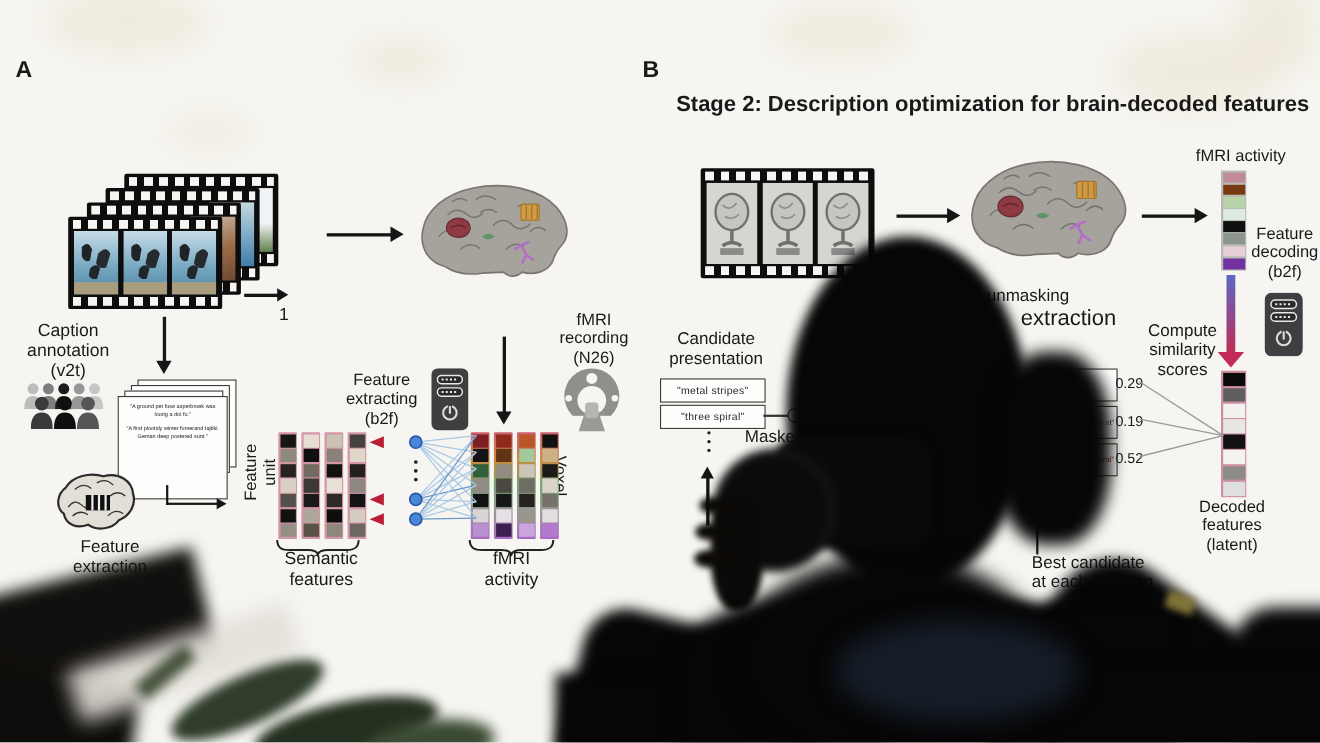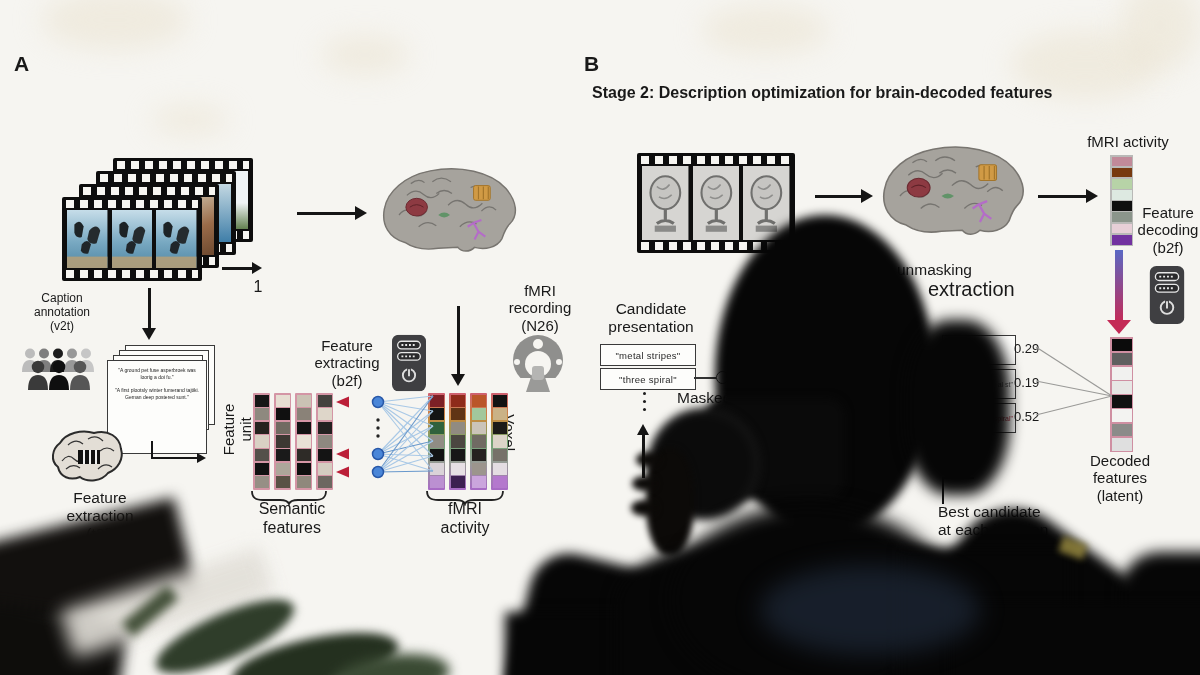--- a/index.html
+++ b/index.html
@@ -199,21 +199,21 @@
     <circle cx="11" cy="30" r="3" fill="#f6f5f1"></circle>
       <circle cx="53" cy="30" r="3" fill="#f6f5f1"></circle>
   </svg>
 
   <div class="vline" style="left:457px;top:306px;width:2.5px;height:70px;"></div>
   <div class="tri" style="left:451px;top:374px;border-left:7px solid transparent;border-right:7px solid transparent;border-top:12px solid #151515;"></div>
 
   <div class="vline" style="left:148px;top:288px;width:2.5px;height:42px;"></div>
   <div class="tri" style="left:142px;top:328px;border-left:7px solid transparent;border-right:7px solid transparent;border-top:12px solid #151515;"></div>
 
-  <div class="lbl" style="left:8px;top:292px;width:108px;font-size:12px;">Caption
+  <div class="lbl" style="left:8px;top:292px;width:108px;font-size:16px;">Caption
 annotation
 (v2t)</div>
   <svg class="icon" style="left:22px;top:348px;width:80px;height:42px;" viewBox="0 0 80 42">
     <use href="#person" x="0" y="0" width="16" height="24" fill="#bcbcbc"></use>
     <use href="#person" x="14" y="0" width="16" height="24" fill="#7e7e7e"></use>
     <use href="#person" x="28" y="0" width="16" height="24" fill="#1c1c1c"></use>
     <use href="#person" x="42" y="0" width="16" height="24" fill="#989898"></use>
     <use href="#person" x="56" y="0" width="16" height="24" fill="#c6c6c6"></use>
     <use href="#person" x="6" y="12" width="20" height="30" fill="#3a3a3a"></use>
     <use href="#person" x="26" y="12" width="22" height="30" fill="#0f0f0f"></use>
@@ -380,21 +380,21 @@
     </svg>
   <svg class="icon" style="left:425px;top:490px;width:80px;height:16px;" viewBox="0 0 78 16" preserveAspectRatio="none">
       <use href="#underbrace"></use>
     </svg>
   <div class="lbl" style="left:242px;top:500px;width:100px;font-size:16px;">Semantic
 features</div>
   <div class="lbl" style="left:415px;top:500px;width:100px;font-size:16px;">fMRI
 activity</div>
 
   <div class="lbl bold left" style="left:584px;top:52px;font-size:21px;">B</div>
-  <div class="lbl bold left" style="left:592px;top:84px;font-size:16px;width:595px;">Stage 2: Description optimization for brain-decoded features</div>
+  <div class="lbl bold left" style="left:605px;top:84px;font-size:20px;width:595px;text-align:center;">Stage 2: Description optimization for brain-decoded features</div>
 
   <div class="film" style="left:637px;top:153px;width:158px;height:100px;">
     <div class="holes t"></div>
       <div class="holes b"></div>
     <div class="frames">
       <div>
           <svg viewBox="0 0 44 72" preserveAspectRatio="none">
             <use href="#fr-goblet"></use>
           </svg>
         </div>
@@ -464,20 +464,23 @@
   <div class="descbox" style="left:600px;top:344px;width:94px;height:20px;">"metal stripes"</div>
   <div class="descbox" style="left:600px;top:368px;width:94px;height:20px;">"three spiral"</div>
   <div class="hline" style="left:694px;top:377px;width:26px;height:1.5px;background:#333;"></div>
   <div class="abs" style="left:716px;top:371px;width:11px;height:11px;border:1.5px solid #333;border-radius:50%;background:#fdfdfb;z-index:2;"></div>
   <div class="vdots" style="left:643px;top:392px;"></div>
   <div class="lbl left" style="left:677px;top:389px;font-size:15.5px;">Masked</div>
 
   <div class="vline" style="left:642px;top:432px;width:2.5px;height:46px;"></div>
   <div class="tri" style="left:637px;top:424px;border-left:6px solid transparent;border-right:6px solid transparent;border-bottom:11px solid #151515;"></div>
 
+  <div class="lbl" style="left:1032px;top:292px;width:86px;font-size:15.5px;">Compute
+similarity
+scores</div>
   <div class="scorebox" style="left:942px;top:335px;width:70px;height:28px;"></div>
   <div class="scorebox" style="left:942px;top:369px;width:70px;height:28px;font-size:7px;color:#555;">al st"</div>
   <div class="scorebox" style="left:942px;top:403px;width:70px;height:28px;font-size:7px;color:#b03040;">e spiral"</div>
   <div class="lbl left" style="left:1014px;top:341px;font-size:13px;">0.29</div>
   <div class="lbl left" style="left:1014px;top:375px;font-size:13px;">0.19</div>
   <div class="lbl left" style="left:1014px;top:409px;font-size:13px;">0.52</div>
   <svg class="icon" style="left:1032px;top:338px;width:84px;height:92px;" viewBox="0 0 84 92">
     <line x1="4" y1="9" x2="80" y2="58" stroke="#9a9a98" stroke-width="1.2"></line>
     <line x1="4" y1="43" x2="80" y2="58" stroke="#9a9a98" stroke-width="1.2"></line>
     <line x1="4" y1="77" x2="80" y2="58" stroke="#9a9a98" stroke-width="1.2"></line>

